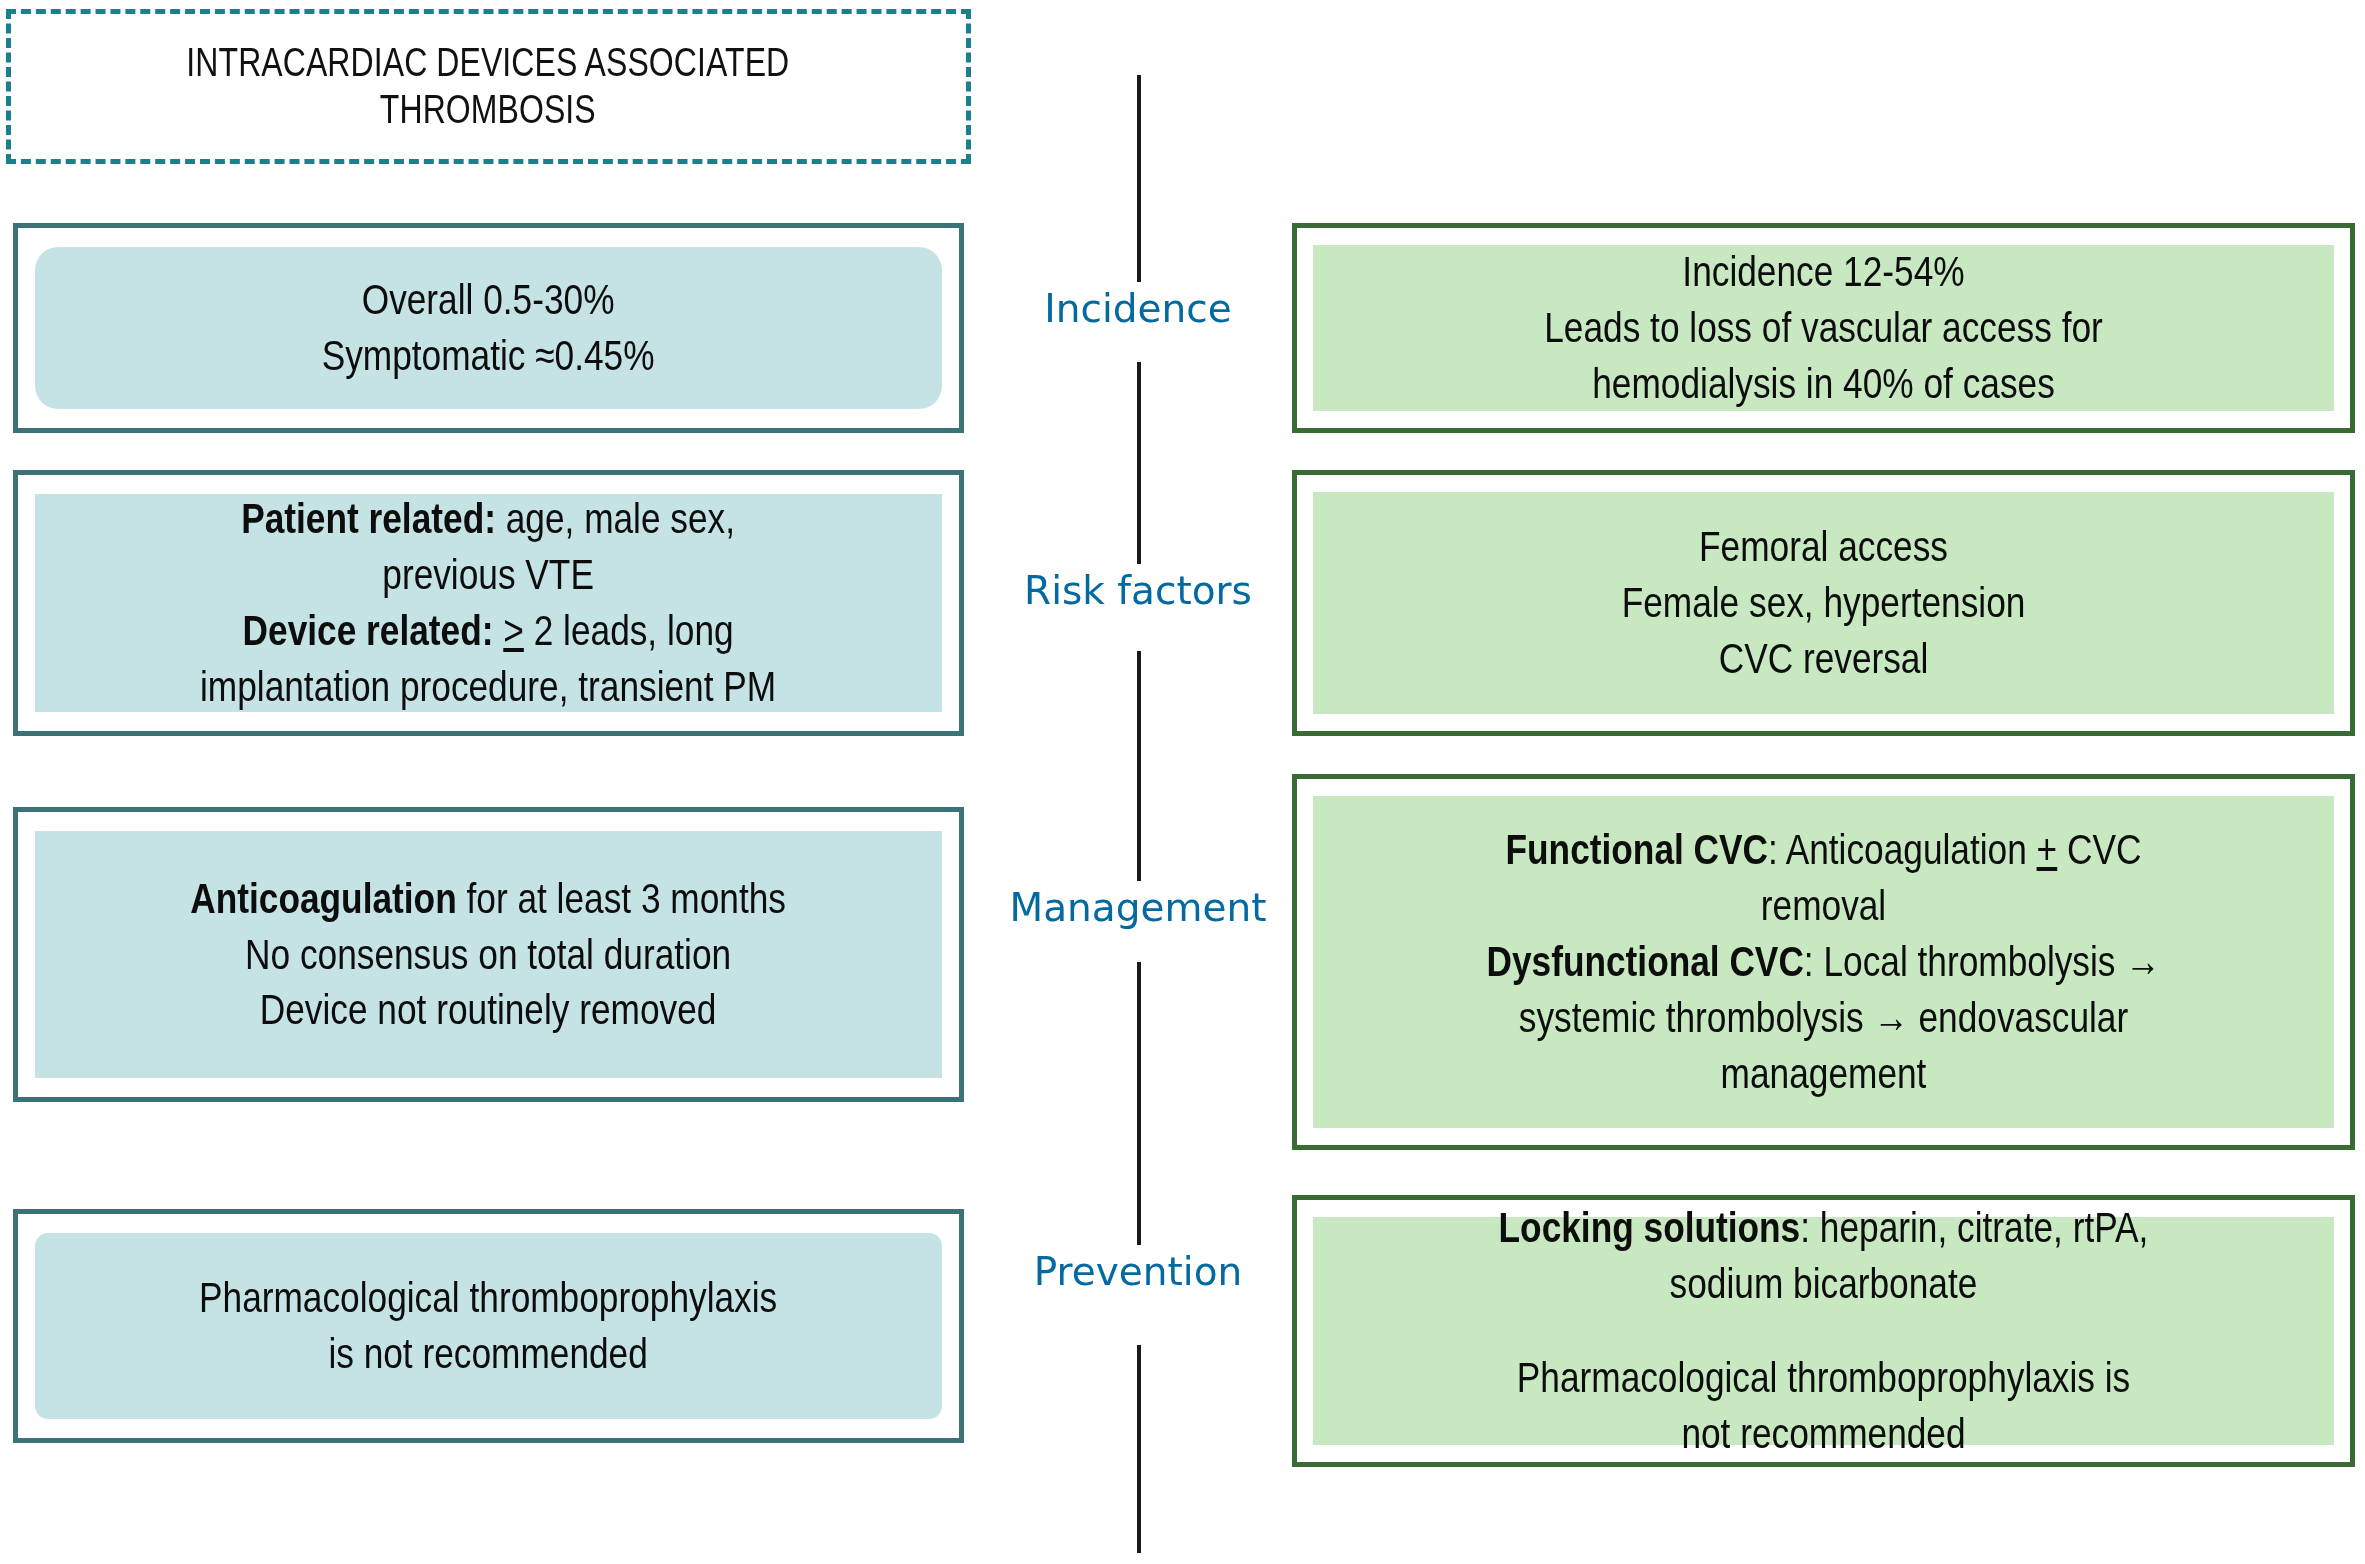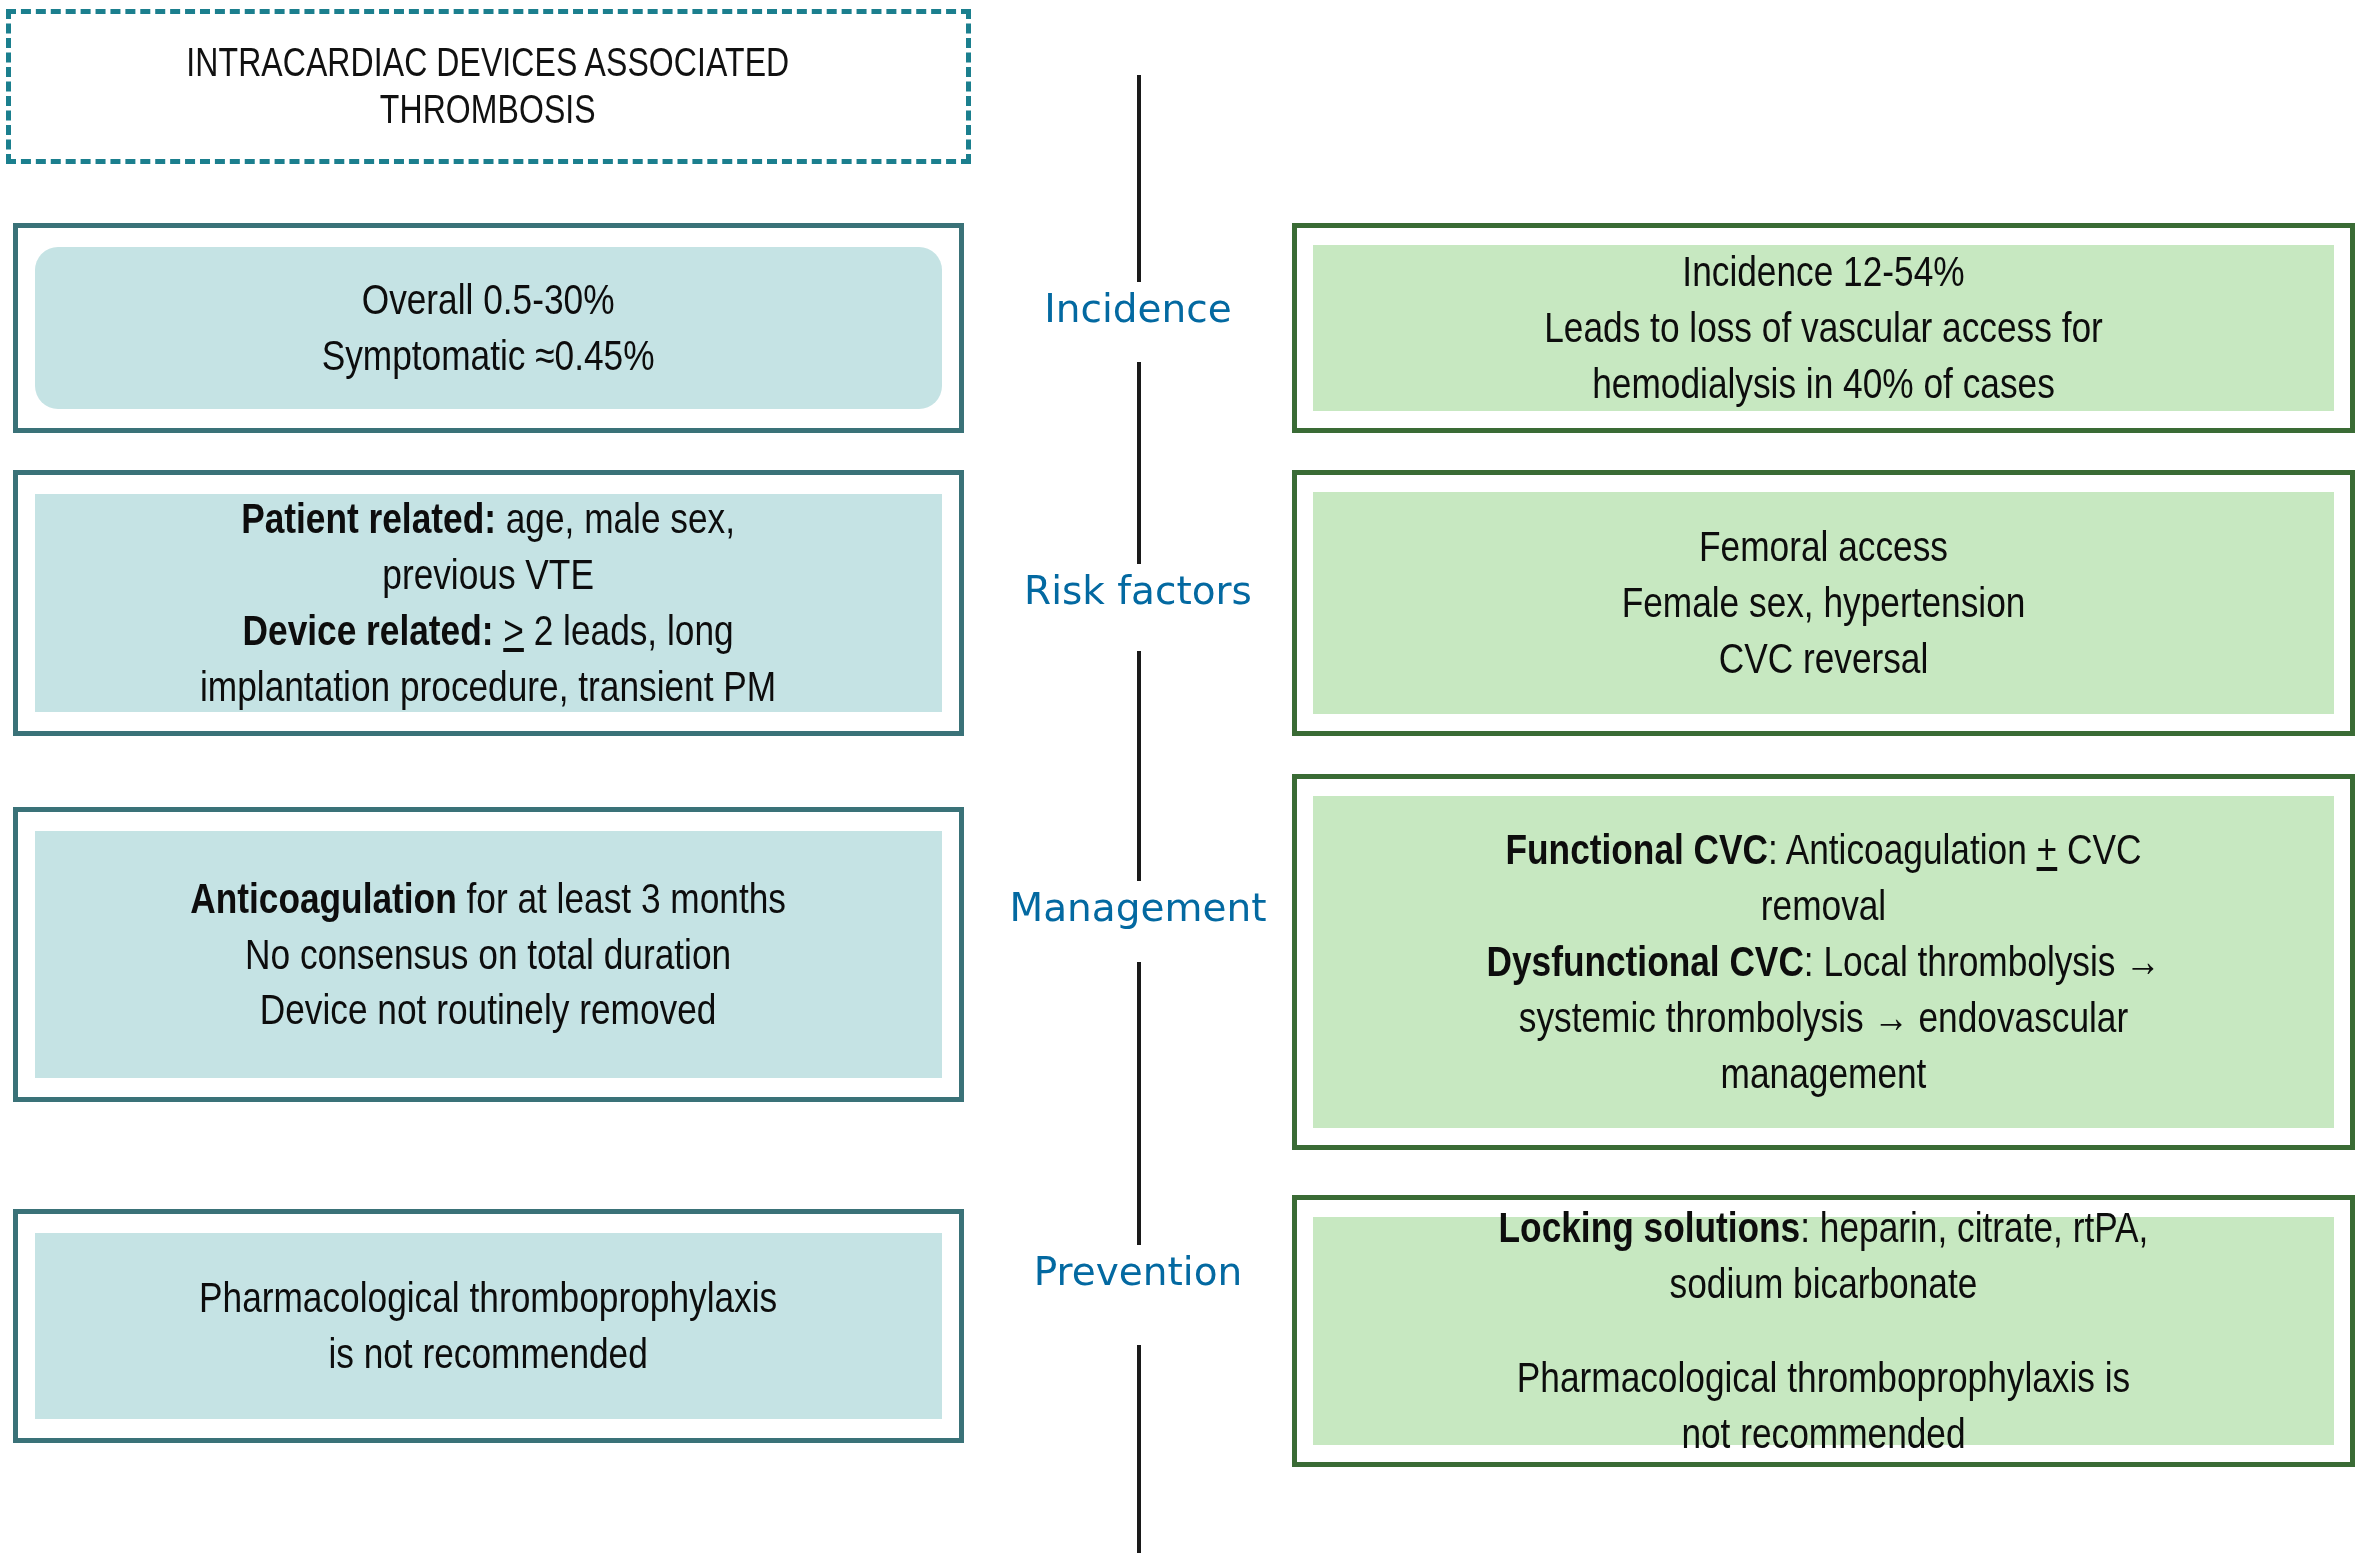--- a/index.html
+++ b/index.html
@@ -117,21 +117,21 @@
   #card-l1 { left: 13px;  top: 223px;  width: 951px; height: 210px; }
   #card-l1 .fill { left: 17.4px; top: 19px; right: 17.4px; bottom: 19px; border-radius: 23px; }
 
   #card-l2 { left: 13px;  top: 470px;  width: 951px; height: 266px; }
   #card-l2 .fill { left: 17.4px; top: 19px; right: 17.4px; bottom: 19px; }
 
   #card-l3 { left: 13px;  top: 807px; width: 951px; height: 295px; }
   #card-l3 .fill { left: 17.4px; top: 19px; right: 17.4px; bottom: 19px; }
 
   #card-l4 { left: 13px;  top: 1209px; width: 951px; height: 234px; }
-  #card-l4 .fill { left: 17.4px; top: 19px; right: 17.4px; bottom: 19px; }
+  #card-l4 .fill { left: 17.4px; top: 19px; right: 17.4px; bottom: 19px; border-radius: 13px; }
 
   #card-r1 { left: 1292px; top: 223px;  width: 1063px; height: 210px; }
   #card-r1 .fill { left: 16px; top: 17.4px; right: 16px; bottom: 17.4px; }
 
   #card-r2 { left: 1292px; top: 470px;  width: 1063px; height: 266px; }
   #card-r2 .fill { left: 16px; top: 17.4px; right: 16px; bottom: 17.4px; }
 
   #card-r3 { left: 1292px; top: 774px; width: 1063px; height: 376px; }
   #card-r3 .fill { left: 16px; top: 17.4px; right: 16px; bottom: 17.4px; }
 

